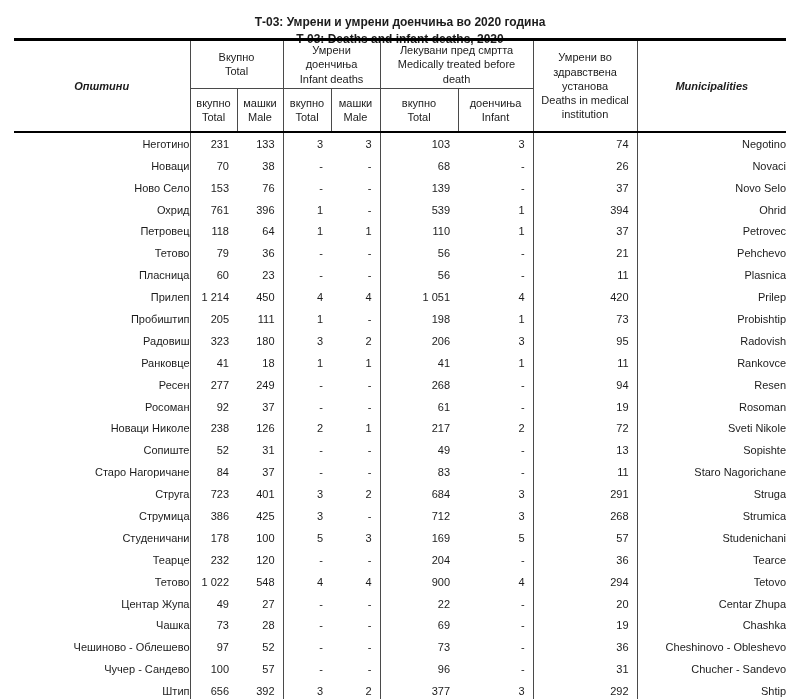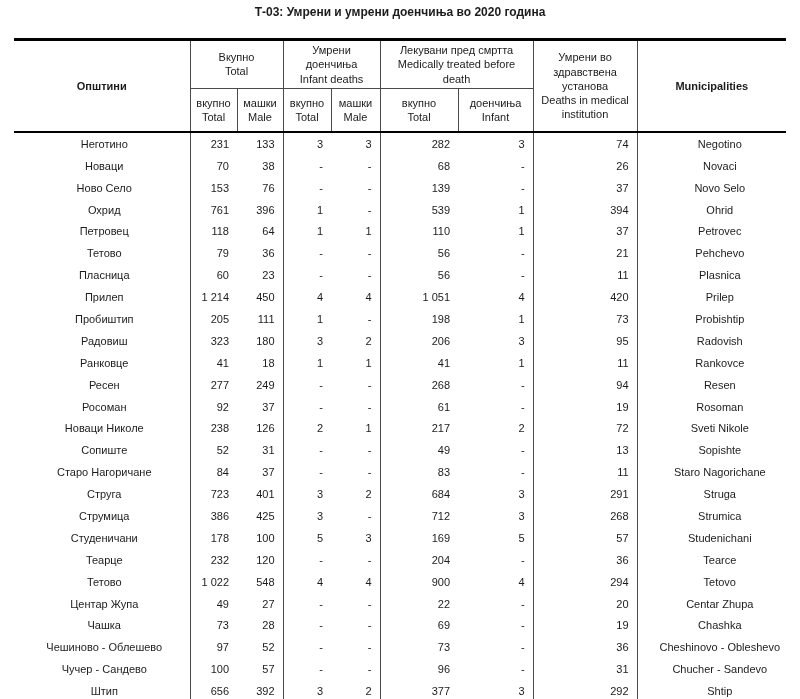--- a/index.html
+++ b/index.html
@@ -13,21 +13,21 @@
     -webkit-font-smoothing: antialiased;
   }
   .page {
     position: relative;
     width: 800px;
     height: 699px;
     overflow: hidden;
   }
   .titles {
     position: absolute;
-    top: 4px;
+    top: 14px;
     left: 0;
     width: 100%;
     text-align: center;
   }
   .title-line {
     font-size: 12px;
     font-weight: bold;
     line-height: 1.45;
     white-space: nowrap;
   }
@@ -50,41 +50,42 @@
     font-weight: normal;
     text-align: center;
     vertical-align: middle;
     padding: 2px 3px;
     line-height: 1.3;
   }
   thead th.no-l { border-left: none; }
   thead th.no-r { border-right: none; }
   thead tr.grp-row th { height: 40px; }
   thead tr.sub-row th { height: 38px; }
-  th.bold-h { font-weight: bold; }
+  th.bold-h { font-weight: bold; font-style: italic; }
   .hl { display: block; }
   tbody td {
     height: 21.9px;
     padding: 0;
     vertical-align: middle;
     white-space: nowrap;
     overflow: hidden;
   }
-  td.c-mk { text-align: center; padding-left: 5px; }
-  td.c-en { text-align: center; padding-left: 16px; }
+  td.c-mk { text-align: right; padding-left: 5px; }
+  td.c-en { text-align: right; padding-left: 16px; }
   td.c-num { text-align: right; padding-right: 8px; }
   .bl { border-left: 1px solid #4a4a4a; }
 </style>
 </head>
 <body>
 
 <div class="page">
 
   <div class="titles">
     <div class="title-line">Т-03: Умрени и умрени доенчиња во 2020 година</div>
+    <div class="title-line">T-03: Deaths and infant deaths, 2020</div>
   </div>
 
   <table class="stat">
     <colgroup>
       <col style="width:176px">
       <col style="width:47px">
       <col style="width:46px">
       <col style="width:48px">
       <col style="width:49px">
       <col style="width:78px">
@@ -140,21 +141,21 @@
         </th>
       </tr>
     </thead>
     <tbody>
         <tr>
           <td class="c-mk">Неготино</td>
           <td class="c-num bl">231</td>
           <td class="c-num">133</td>
           <td class="c-num bl">3</td>
           <td class="c-num">3</td>
-          <td class="c-num bl">282</td>
+          <td class="c-num bl">103</td>
           <td class="c-num">3</td>
           <td class="c-num bl">74</td>
           <td class="c-en bl">Negotino</td>
         </tr>
         <tr>
           <td class="c-mk">Новаци</td>
           <td class="c-num bl">70</td>
           <td class="c-num">38</td>
           <td class="c-num bl">-</td>
           <td class="c-num">-</td>

